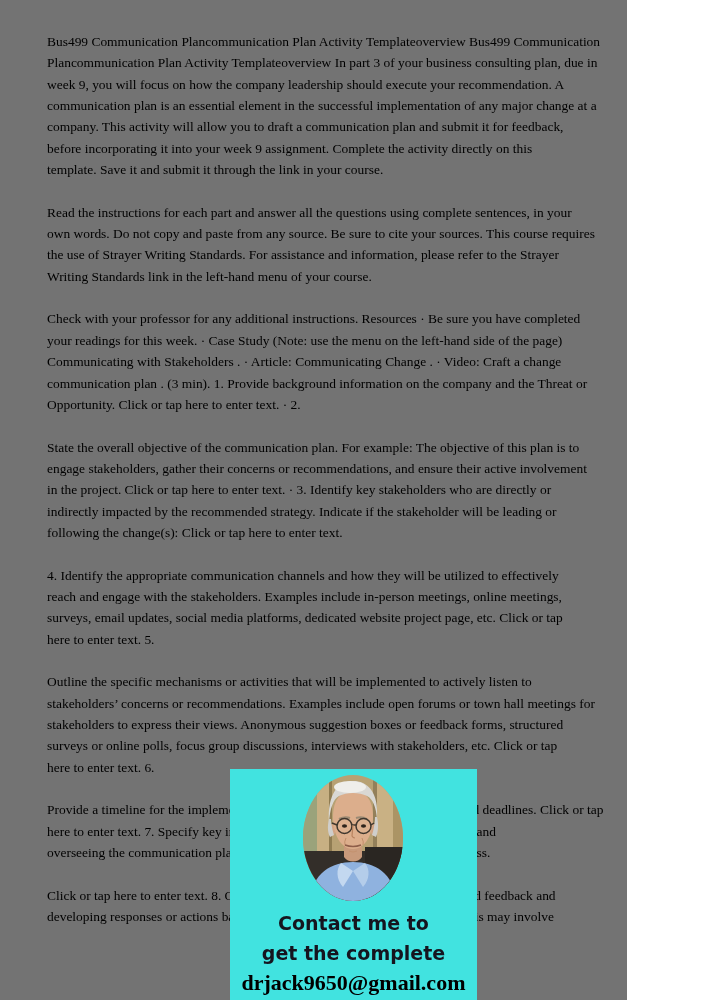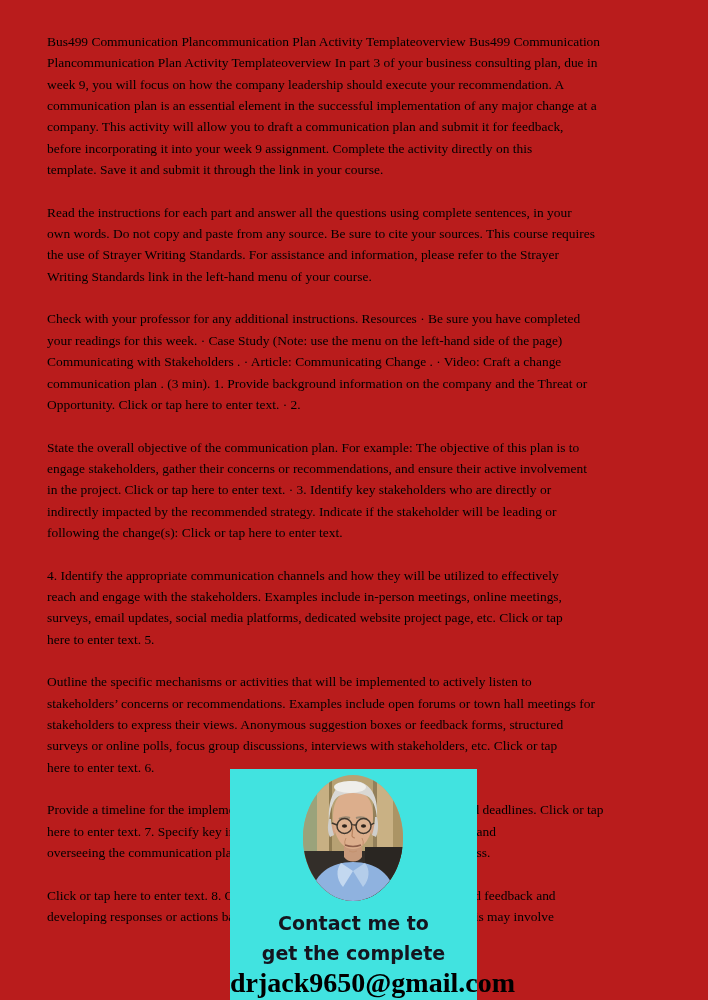--- a/index.html
+++ b/index.html
@@ -5,23 +5,23 @@
   html, body {
     margin: 0;
     padding: 0;
     width: 708px;
     height: 1000px;
     background: #ffffff;
     overflow: hidden;
   }
   .page {
     position: relative;
-    width: 708px;
+    width: 627px;
     height: 1000px;
-    background: #b91c1c;
+    background: #737373;
   }
   .doc {
     position: absolute;
     left: 47px;
     top: 31px;
     width: 640px;
     color: #000000;
     font-family: "Liberation Serif", serif;
     font-size: 13.45px;
     line-height: 21.35px;
@@ -58,21 +58,21 @@
     color: #15151F;
   }
   .email {
     position: absolute;
     top: 201px;
     left: 0;
     width: 100%;
     text-align: center;
     font-family: "Liberation Serif", serif;
     font-weight: 700;
-    font-size: 28px;
+    font-size: 22px;
     line-height: 26px;
     color: #000000;
   }
 </style>
 </head>
 <body>
 
 <div class="page">
 
   <div class="doc">

